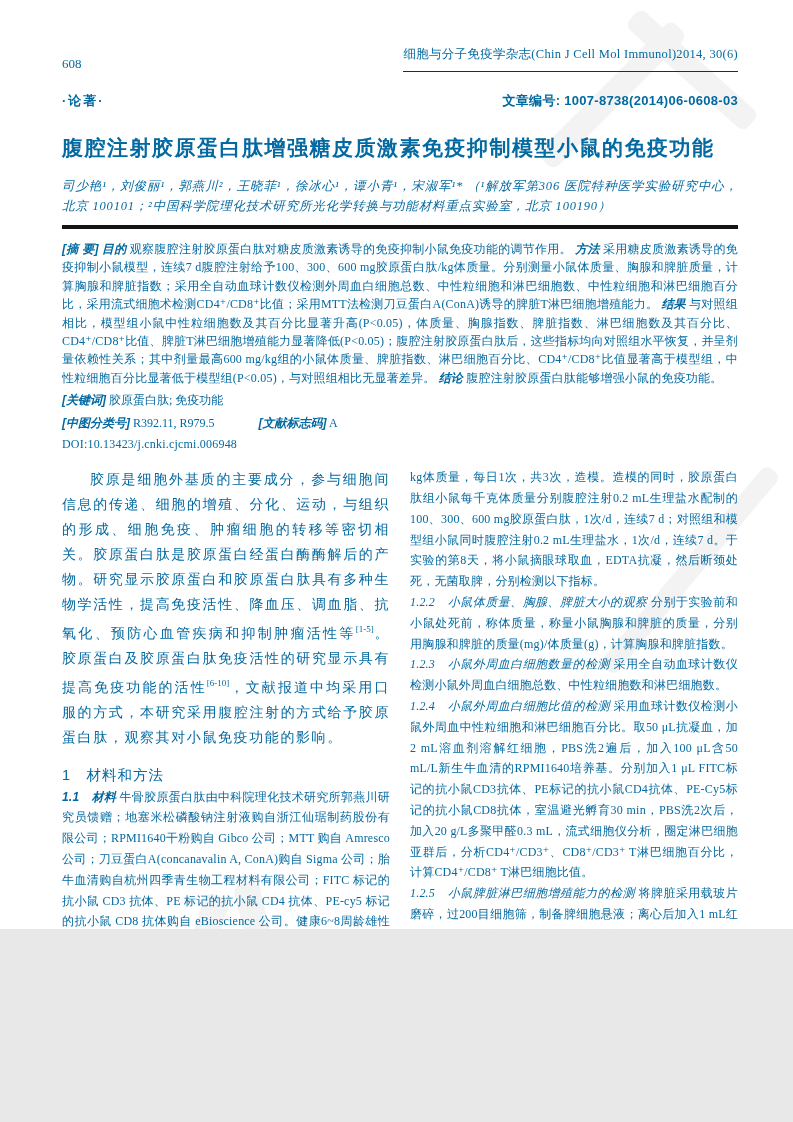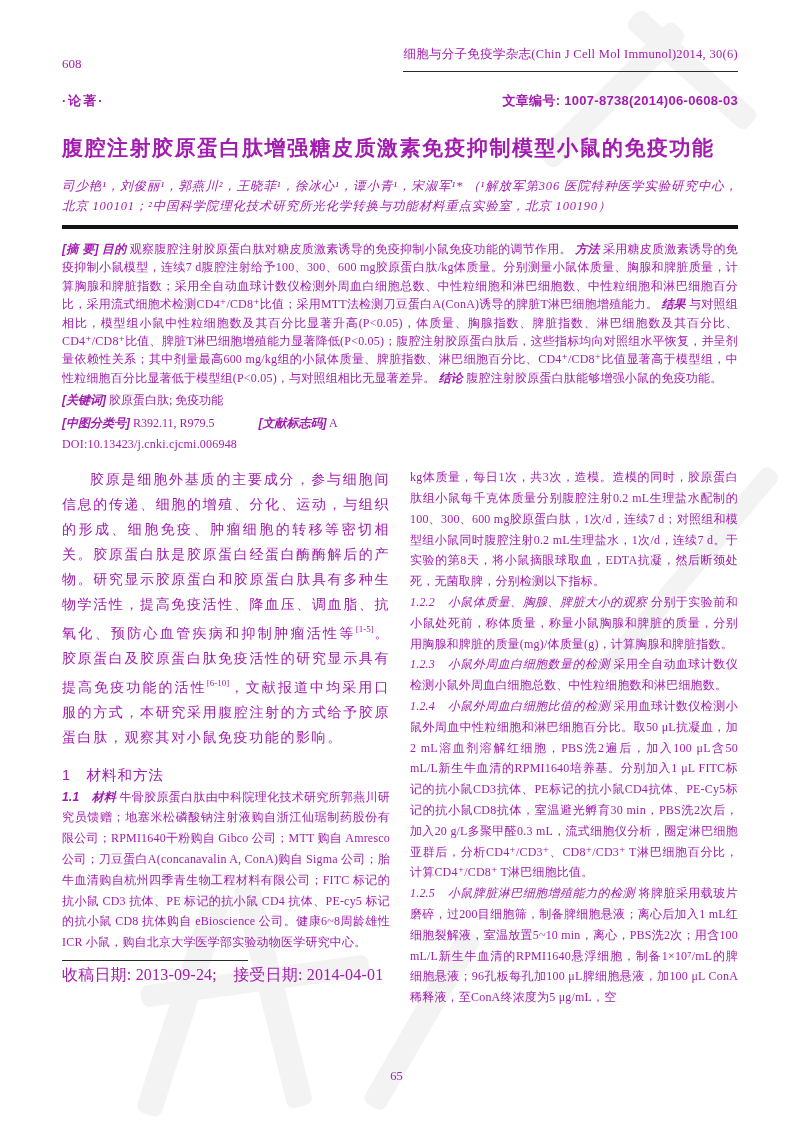--- a/index.html
+++ b/index.html
@@ -1,20 +1,20 @@
 <!DOCTYPE html>
 <html lang="zh"><head>
 <meta charset="utf-8">
 <style>
   html,body{margin:0;padding:0;background:#e8e8e8;}
   .page{
-    position:relative;width:793px;height:1122px;margin:0 auto;
+    position:relative;width:793px;height:929px;margin:0 auto;
     background:#ffffff;overflow:hidden;
     font-family:"Liberation Serif","DejaVu Serif",serif;
-    color:#a21caf;
+    color:#0369a1;
   }
   .content{position:absolute;left:62px;top:0;width:676px;}
 
   
   .wm{position:absolute;opacity:0.16;pointer-events:none;}
   .wm .stroke{position:absolute;background:#b9b9b9;border-radius:8px;}
 
   
   .hrow{display:flex;justify-content:space-between;align-items:flex-end;}
   .hrow1{margin-top:46px;font-size:13px;}

